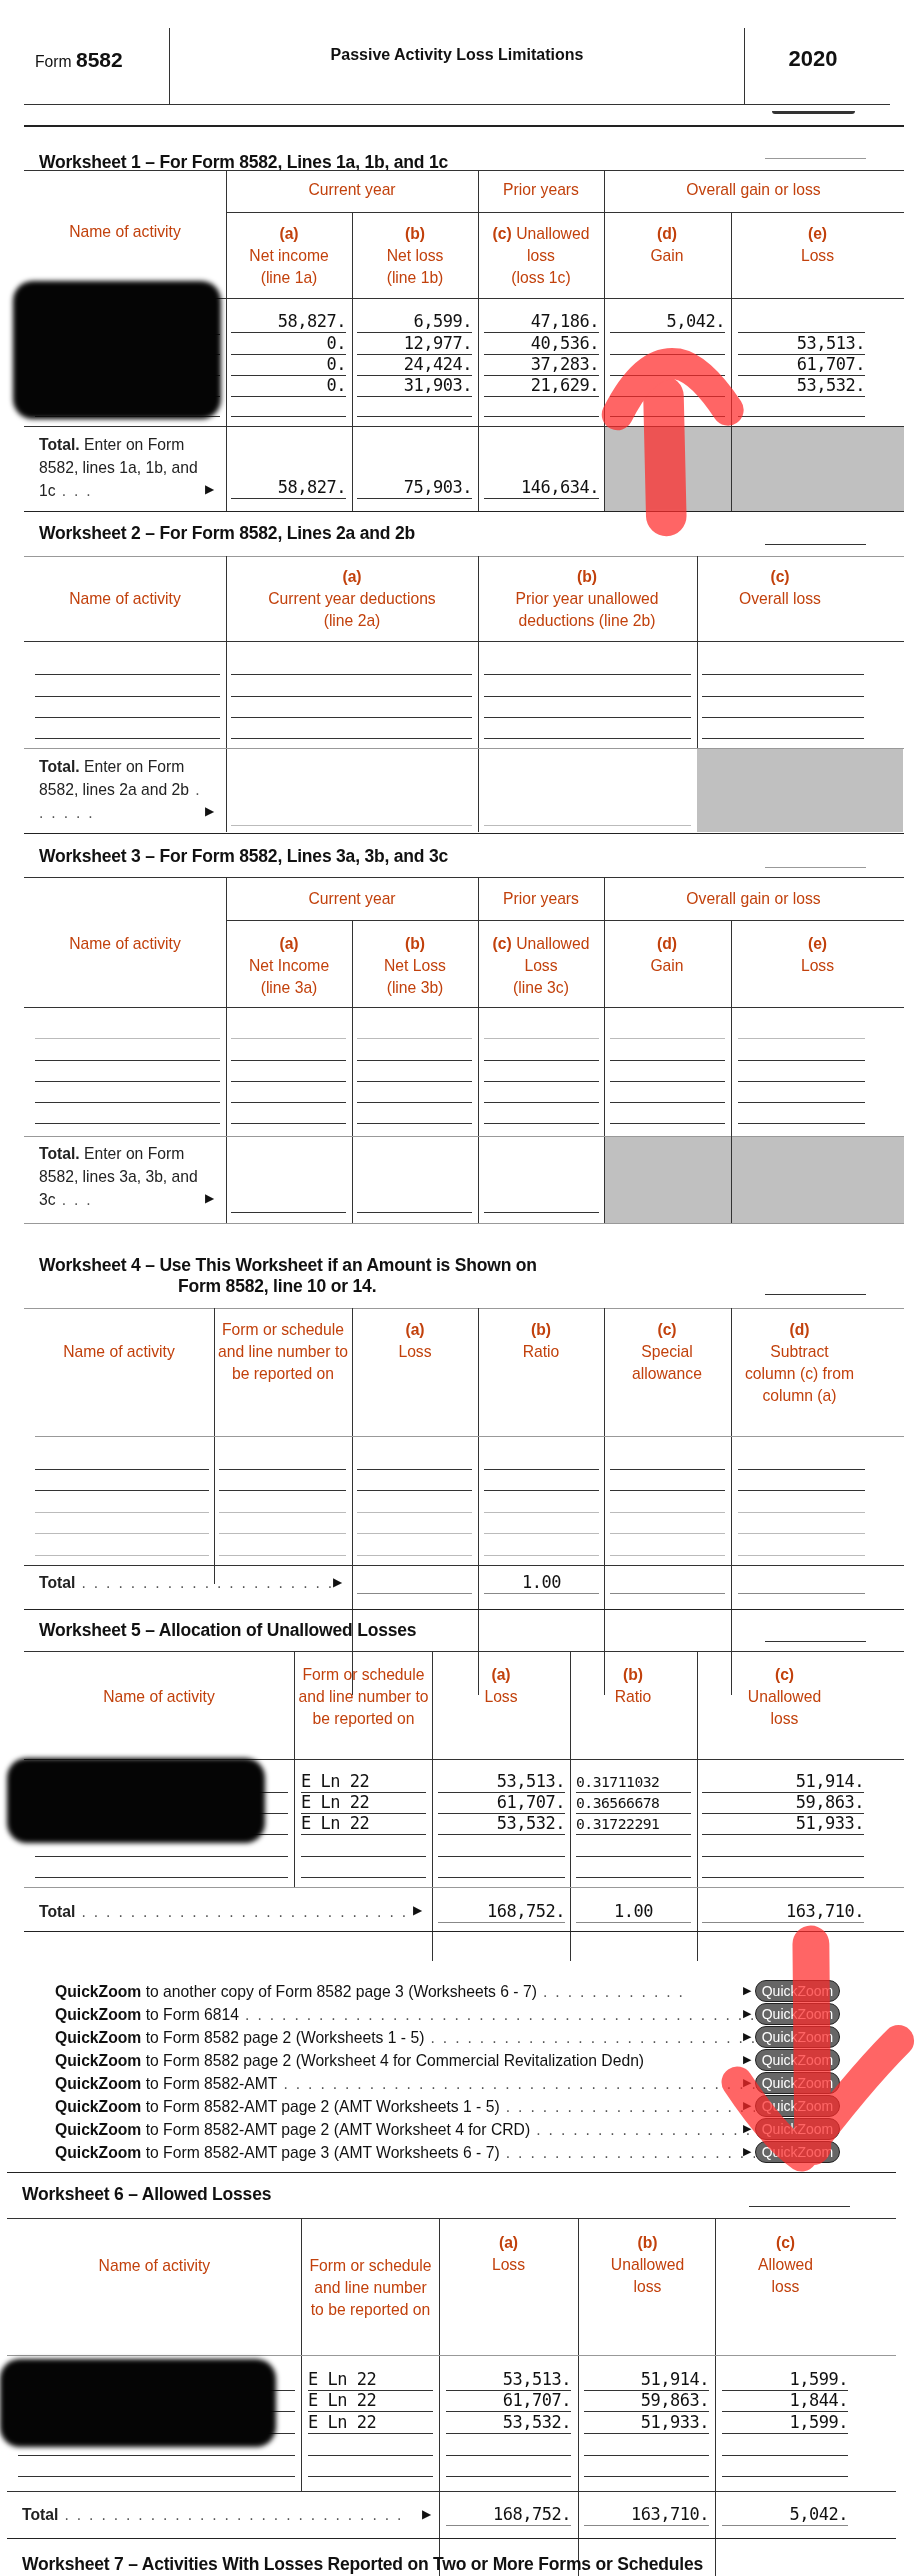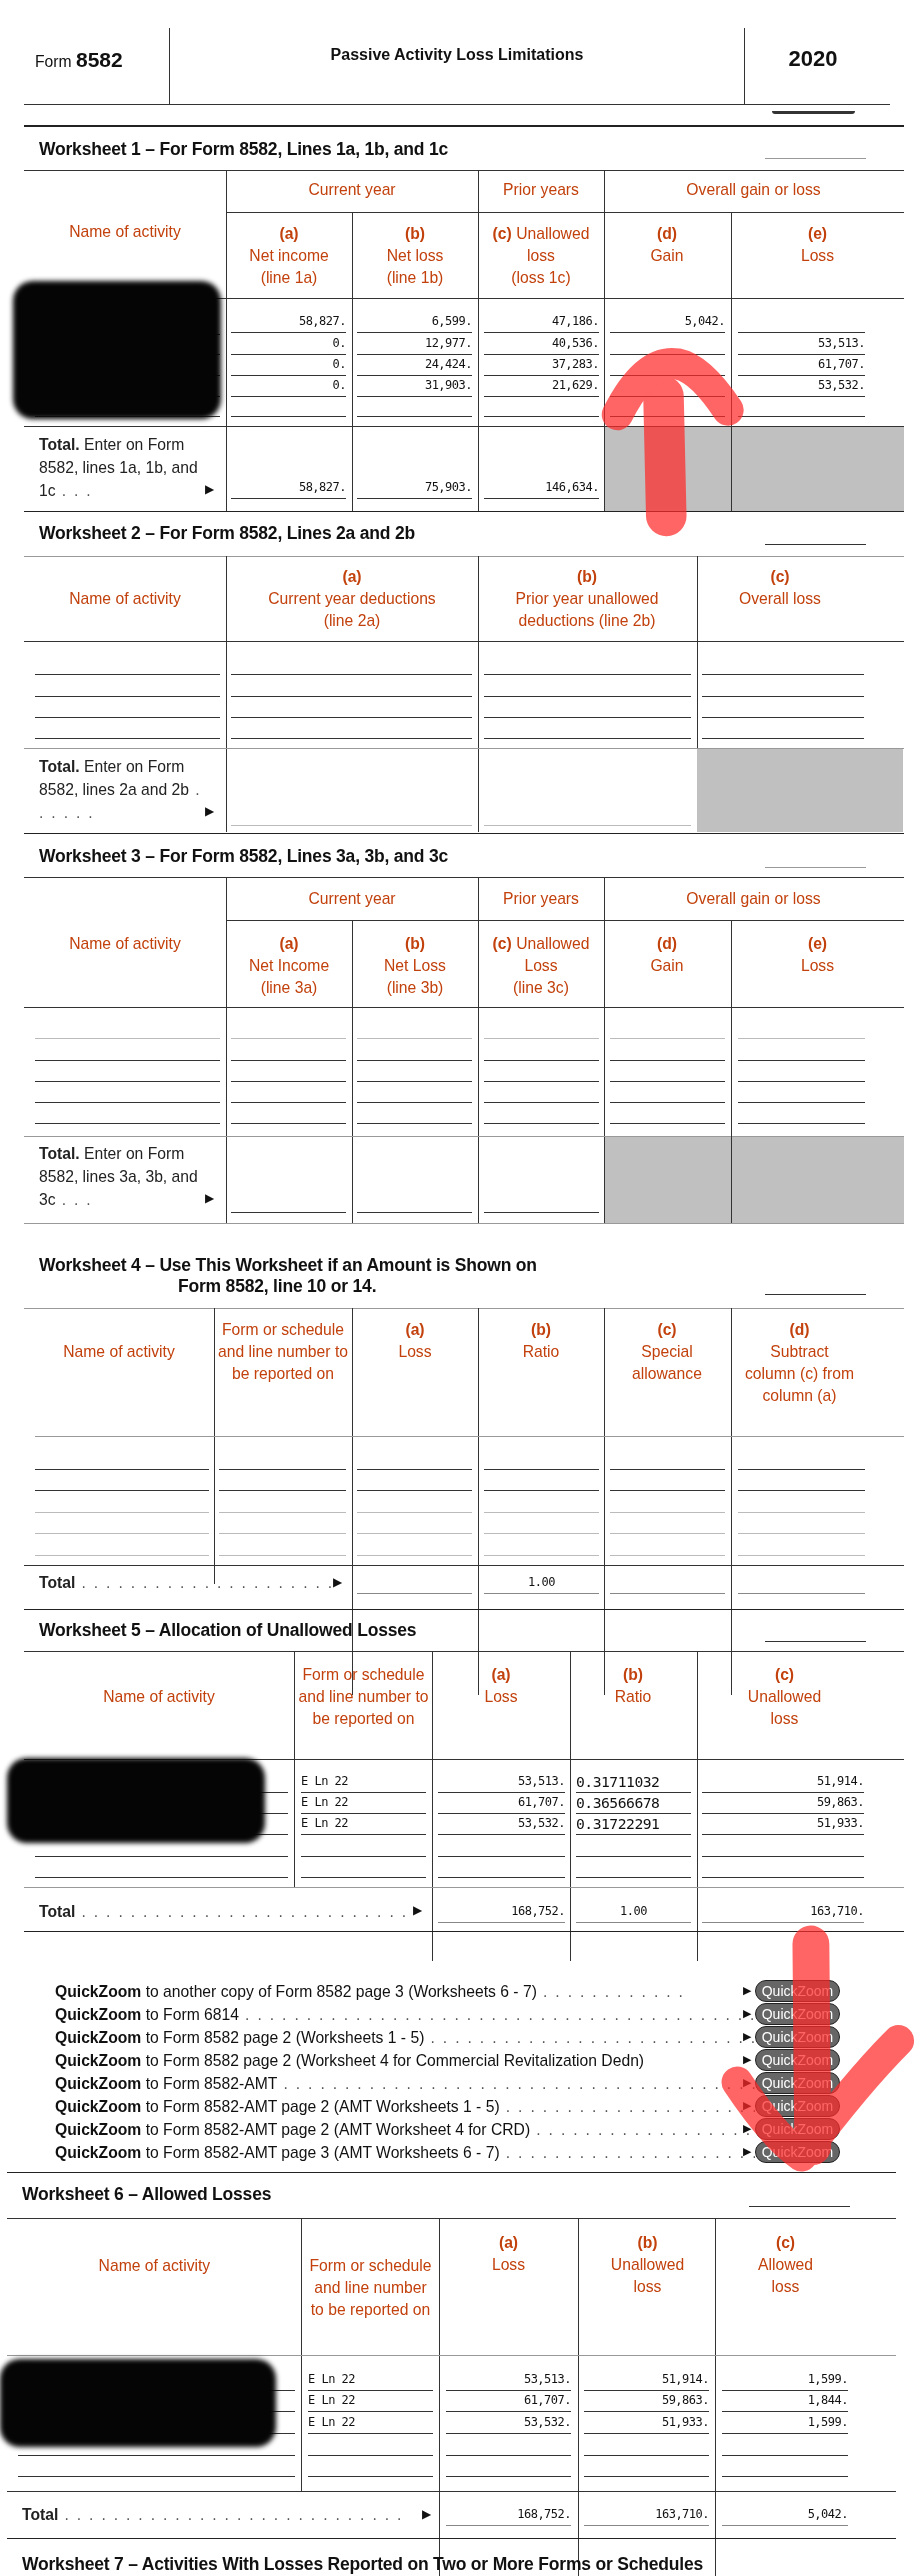--- a/index.html
+++ b/index.html
@@ -6,21 +6,21 @@
   body { width:917px; height:2576px; position:relative; overflow:hidden;
          font-family:"Liberation Sans", sans-serif; color:#111; }
   .abs { position:absolute; }
   .hline { position:absolute; height:0; border-top:0.9px solid #333; }
   .hline.thick { border-top:2.8px solid #222; }
   .hline.gray { border-top:0.9px solid #999; }
   .vline { position:absolute; width:0; border-left:0.9px solid #333; }
   .ws-title { position:absolute; font-weight:bold; font-size:17.5px; letter-spacing:-0.2px; white-space:nowrap; }
   .hdr { position:absolute; text-align:center; font-size:15.7px; line-height:22px; color:#c2410c; }
   .hdr b { font-weight:bold; }
-  .num { position:absolute; font-family:"DejaVu Sans Mono", monospace; font-size:12px; text-align:right;
+  .num { position:absolute; font-family:"DejaVu Sans Mono", monospace; font-size:17px; text-align:right;
          border-bottom:1.4px solid #333; height:21px; line-height:21px; letter-spacing:-0.5px; }
   .num.l { text-align:left; }
   .blank { position:absolute; border-bottom:1.4px solid #333; height:0; }
   .blank.gray { border-bottom:1.4px solid #bbb; }
   .shade { position:absolute; background:#c0c0c0; }
   .total-lbl { position:absolute; font-size:15.7px; line-height:23px; color:#222; }
   .total-lbl b { font-weight:bold; }
   .arrow { position:absolute; font-size:12px; }
   .dots { color:#555; letter-spacing:1.8px; }
   .redact { position:absolute; background:#050505; border-radius:20px; filter:blur(2.8px); }
@@ -42,21 +42,21 @@
   <div class="vline" style="left:169px;top:28px;height:76px;"></div>
   <div class="abs" style="left:169px;width:576px;top:46px;text-align:center;font-size:16px;font-weight:bold;">Passive Activity Loss Limitations</div>
   <div class="vline" style="left:744px;top:28px;height:76px;"></div>
   <div class="abs" style="left:744px;width:138px;top:46px;text-align:center;font-size:22px;font-weight:bold;">2020</div>
   <div class="hline" style="left:24px;width:866px;top:104px;"></div>
   <div class="abs" style="left:772px;top:111px;width:83px;height:2.8px;background:#333;border-radius:0 0 5.5px 5.5px;"></div>
   <div class="hline thick" style="left:24px;width:880px;top:125px;"></div>
 </div>
 
 <section>
-  <div class="ws-title" style="left:39px;top:139px;">Worksheet 1 – For Form 8582, Lines 1a, 1b, and 1c</div>
+  <div class="ws-title" style="left:39px;top:152px;">Worksheet 1 – For Form 8582, Lines 1a, 1b, and 1c</div>
   <div class="hline gray" style="left:765px;width:101px;top:158px;"></div>
   <div class="hline" style="left:24px;width:880px;top:170px;"></div>
 
   <div class="vline" style="left:226px;top:170px;height:341px;"></div>
   <div class="vline" style="left:352px;top:212px;height:299px;"></div>
   <div class="vline" style="left:478px;top:170px;height:341px;"></div>
   <div class="vline" style="left:604px;top:170px;height:341px;"></div>
   <div class="vline" style="left:731px;top:212px;height:299px;"></div>
   <div class="hline" style="left:226px;width:678px;top:212px;"></div>
 

